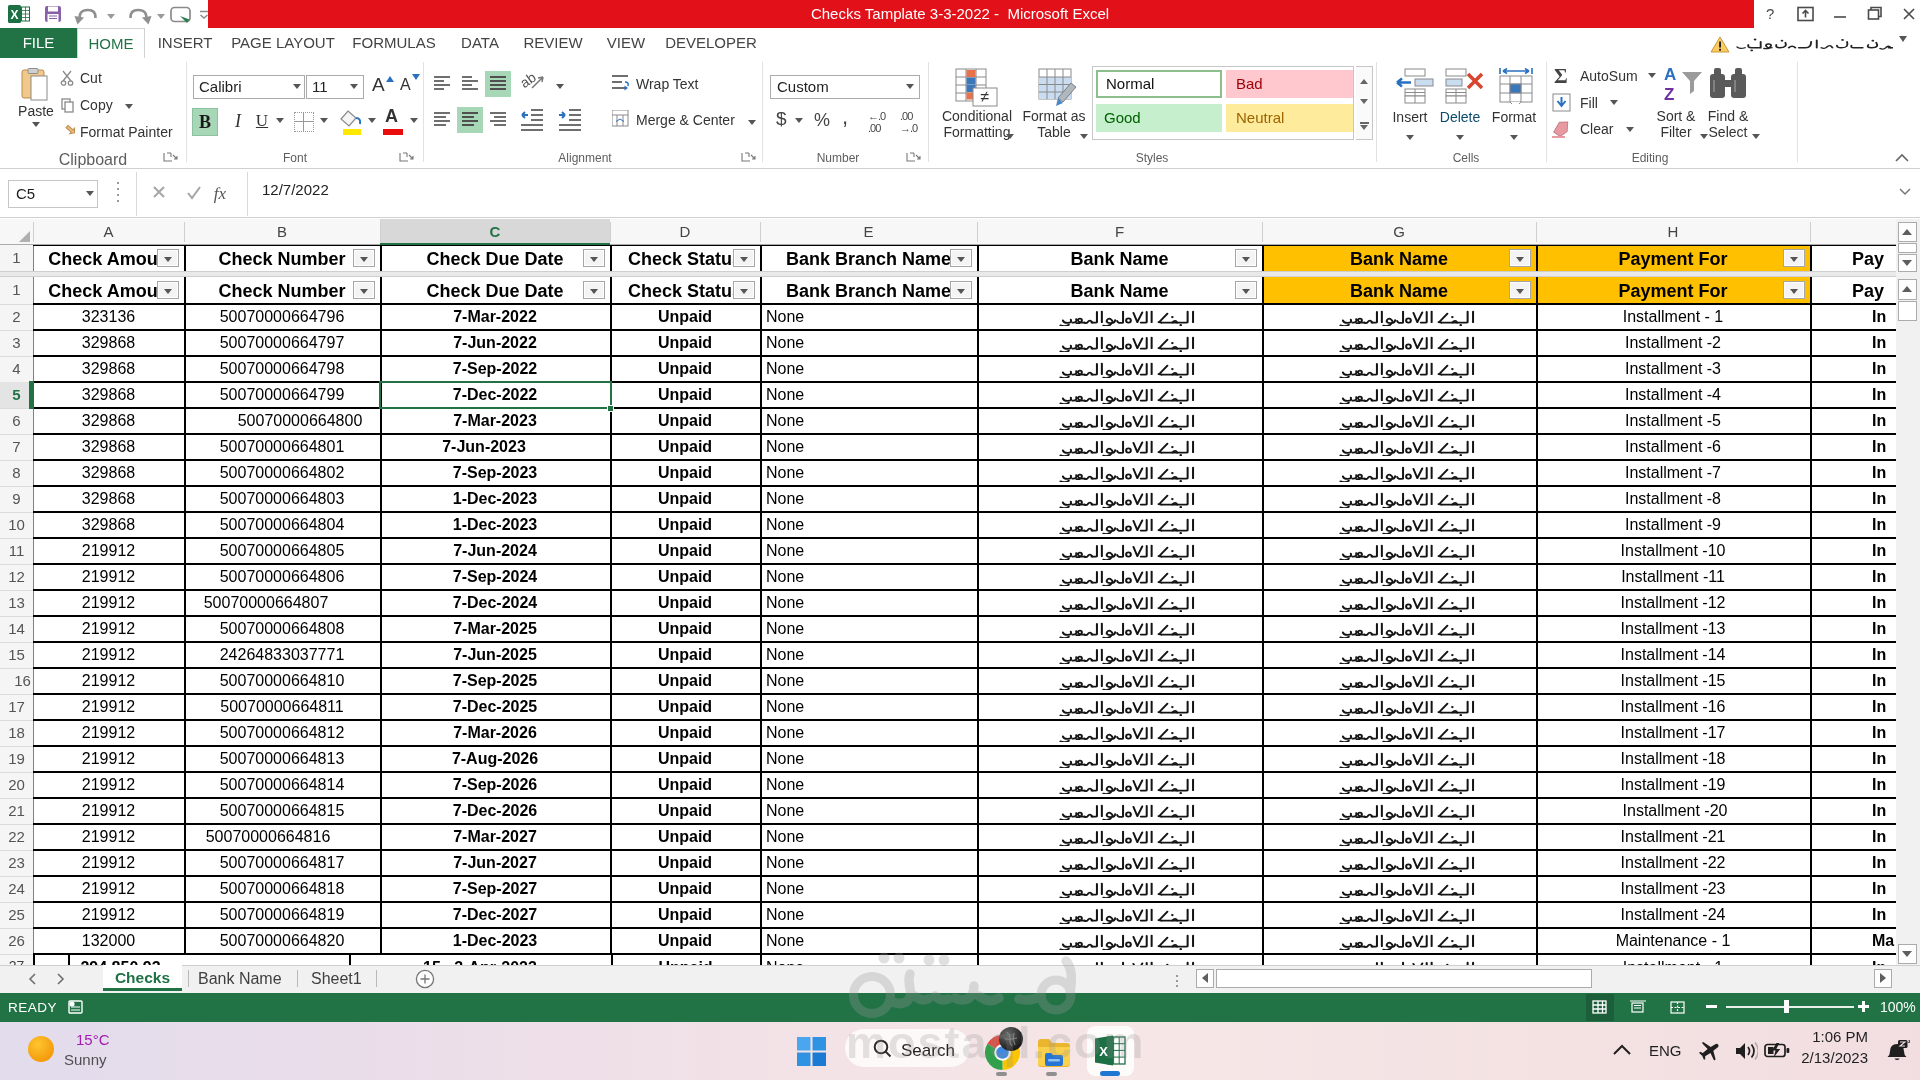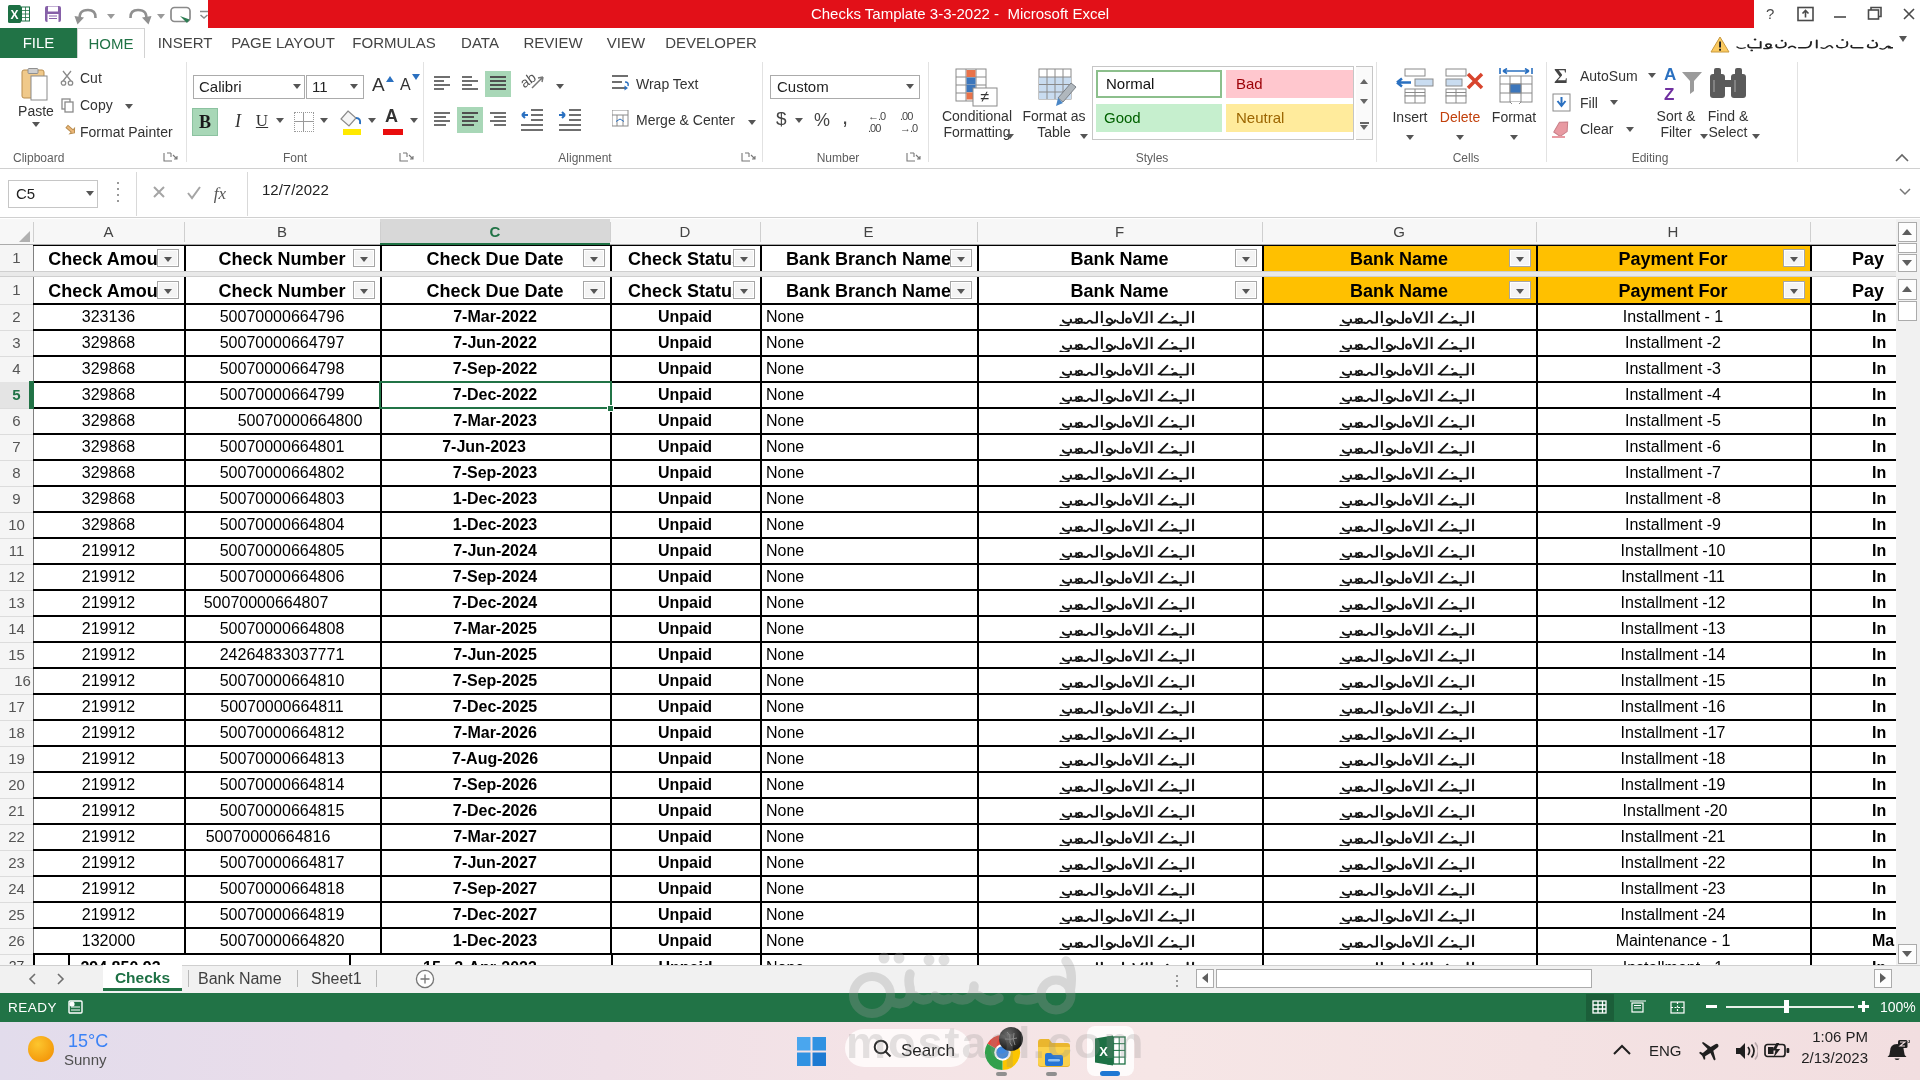--- a/index.html
+++ b/index.html
@@ -116,21 +116,21 @@
 <div class="a" style="left:1899px;top:36px;width:0;height:0;border:4.5px solid transparent;border-top:6px solid #555"></div>
 <div class="a" style="left:0;top:58px;width:1920px;height:111px;background:#fff;border-bottom:1px solid #d0d0d0"></div>
 <div class="a" style="left:77px;top:58px;width:68px;height:2px;background:#fff"></div>
 <div class="a" style="left:186px;top:62px;width:1px;height:100px;background:#e2e2e2"></div>
 <div class="a" style="left:423px;top:62px;width:1px;height:100px;background:#e2e2e2"></div>
 <div class="a" style="left:762px;top:62px;width:1px;height:100px;background:#e2e2e2"></div>
 <div class="a" style="left:928px;top:62px;width:1px;height:100px;background:#e2e2e2"></div>
 <div class="a" style="left:1376px;top:62px;width:1px;height:100px;background:#e2e2e2"></div>
 <div class="a" style="left:1546px;top:62px;width:1px;height:100px;background:#e2e2e2"></div>
 <div class="a" style="left:1797px;top:62px;width:1px;height:100px;background:#e2e2e2"></div>
-<div class="a" style="left:13px;top:151px;width:160px;font-size:12px;color:#5e5e5e;">Clipboard</div>
+<div class="a" style="left:13px;top:151px;width:160px;font-size:16px;color:#5e5e5e;text-align:center">Clipboard</div>
 <div class="a" style="left:215px;top:151px;width:160px;font-size:12px;color:#5e5e5e;text-align:center">Font</div>
 <div class="a" style="left:505px;top:151px;width:160px;font-size:12px;color:#5e5e5e;text-align:center">Alignment</div>
 <div class="a" style="left:758px;top:151px;width:160px;font-size:12px;color:#5e5e5e;text-align:center">Number</div>
 <div class="a" style="left:1072px;top:151px;width:160px;font-size:12px;color:#5e5e5e;text-align:center">Styles</div>
 <div class="a" style="left:1386px;top:151px;width:160px;font-size:12px;color:#5e5e5e;text-align:center">Cells</div>
 <div class="a" style="left:1570px;top:151px;width:160px;font-size:12px;color:#5e5e5e;text-align:center">Editing</div>
 <svg class="a" style="left:0;top:152px" width="1000" height="13">
     <g stroke="#777" stroke-width="1.1" fill="none">
 <path d="M171 1 h-4 v0 M171 1 v4 M173 3 l4 4 m0 -3 v3 h-3 M164 1 v8 h8" transform="translate(0,0)"></path>
 <path d="M407 1 h-4 v0 M407 1 v4 M409 3 l4 4 m0 -3 v3 h-3 M400 1 v8 h8" transform="translate(0,0)"></path>
@@ -298,21 +298,21 @@
 <svg class="a" style="left:1444px;top:68px" width="44" height="36" viewBox="0 0 44 36">
     <g fill="#fff" stroke="#8a8a8a">
       <rect x="2" y="1" width="20" height="7"></rect>
       <rect x="2" y="11" width="16" height="7" fill="#c9dcf0"></rect>
       <rect x="2" y="21" width="20" height="7"></rect>
       <rect x="2" y="28" width="20" height="7"></rect>
       <path d="M2 24.5 h20 M12 21 v14"></path>
     </g>
     <path d="M24 6 l14 14 m0 -14 l-14 14" stroke="#d8442d" stroke-width="3.5" fill="none"></path>
   </svg>
-<div class="a" style="left:1420px;top:109px;width:80px;font-size:14px;color:#c2410c;text-align:center">Delete</div>
+<div class="a" style="left:1420px;top:109px;width:80px;font-size:14px;color:#0c4a6e;text-align:center">Delete</div>
 <div class="a" style="left:1456px;top:135px;width:0;border:4px solid transparent;border-top:5px solid #555"></div>
 <svg class="a" style="left:1496px;top:68px" width="44" height="36" viewBox="0 0 44 36">
     <g fill="#fff" stroke="#8a8a8a">
       <rect x="4" y="8" width="32" height="26"></rect>
       <path d="M4 16 h32 M4 25 h32 M14 8 v26 M25 8 v26"></path>
       <rect x="14" y="16" width="11" height="9" fill="#3c76bb"></rect>
       <path d="M14 34 l3 3 h5 l3 -3"></path>
     </g>
     <path d="M7 3 h26 M7 3 l4 -2.5 m-4 2.5 l4 2.5 M33 3 l-4 -2.5 m4 2.5 l-4 2.5 M4 0 v6 M36 0 v6" stroke="#2a70c0" stroke-width="1.6" fill="none"></path>
   </svg>
@@ -948,21 +948,21 @@
   </svg>
 <div class="a" style="left:1706px;top:1005px;width:11px;height:2.5px;background:#fff"></div>
 <div class="a" style="left:1726px;top:1006px;width:128px;height:1.5px;background:#e8f0ea"></div>
 <div class="a" style="left:1784px;top:1000px;width:5px;height:13px;background:#fff"></div>
 <div class="a" style="left:1860px;top:1000px;width:11px;height:11px;"></div>
 <div class="a" style="left:1858px;top:1005px;width:11px;height:2.5px;background:#fff"></div>
 <div class="a" style="left:1862.2px;top:1001px;width:2.5px;height:11px;background:#fff"></div>
 <div class="a" style="left:1880px;top:993px;height:29px;line-height:29px;color:#fff;font-size:14px">100%</div>
 <div class="a" style="left:0;top:1022px;width:1920px;height:58px;background:linear-gradient(90deg,#e2dcec 0%,#eaddea 18%,#f4e3e6 45%,#f6e6e6 60%,#f2dee0 100%)"></div>
 <div class="a" style="left:28px;top:1036px;width:26px;height:26px;border-radius:50%;background:radial-gradient(circle at 38% 32%,#fdc62e,#f59f10 65%,#ef8c06)"></div>
-<div class="a" style="left:68px;top:1031px;font-size:18px;color:#3b82f6">15°C</div>
+<div class="a" style="left:76px;top:1031px;font-size:15px;color:#a21caf">15°C</div>
 <div class="a" style="left:64px;top:1051px;font-size:15px;color:#4f4f4f">Sunny</div>
 <svg class="a" style="left:797px;top:1037px" width="29" height="29">
     <rect x="0" y="0" width="13.5" height="13.5" fill="#4aa6ee"></rect>
     <rect x="15.5" y="0" width="13.5" height="13.5" fill="#3092e2"></rect>
     <rect x="0" y="15.5" width="13.5" height="13.5" fill="#3092e2"></rect>
     <rect x="15.5" y="15.5" width="13.5" height="13.5" fill="#1d7ad2"></rect>
   </svg>
 <div class="a" style="left:845px;top:1029px;width:125px;height:38px;background:rgba(255,252,252,.88);border-radius:19px"></div>
 <svg class="a" style="left:872px;top:1038px" width="22" height="22">
     <circle cx="9" cy="9" r="6.3" fill="none" stroke="#2d2d2d" stroke-width="2"></circle>

